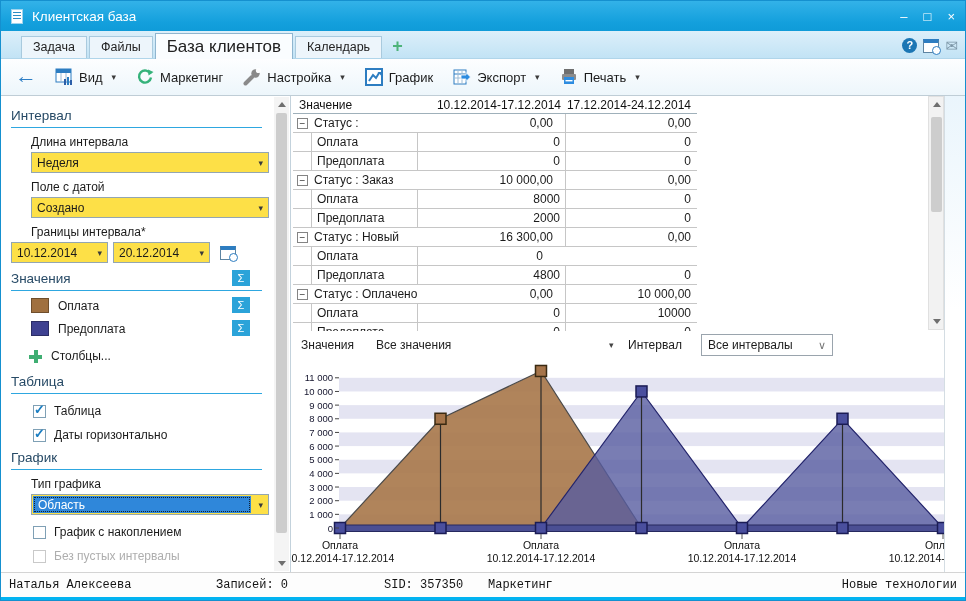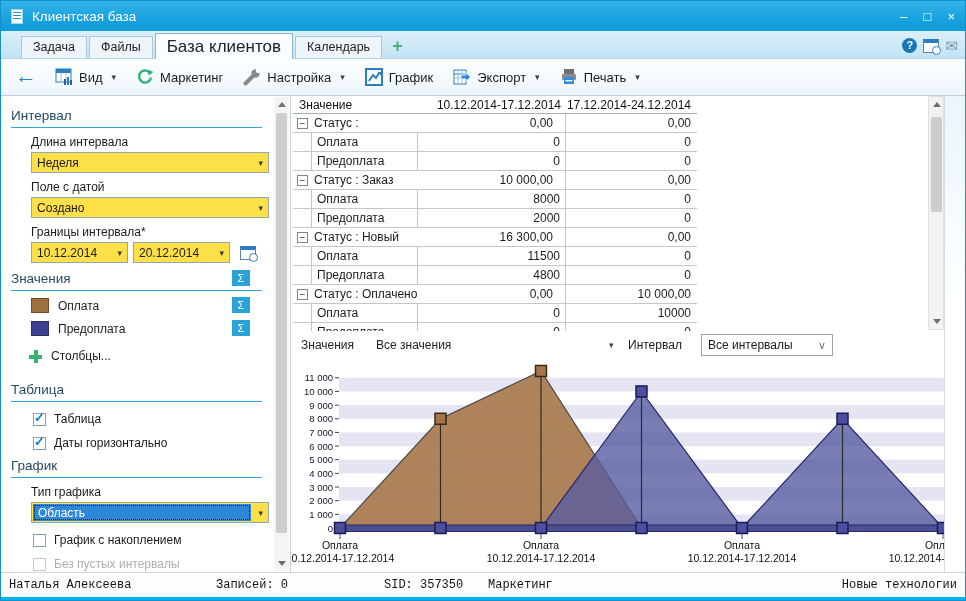--- a/index.html
+++ b/index.html
@@ -45,29 +45,29 @@
   .main { display: flex; height: 476px; }
   
   .sidebar { width: 290px; border-right: 1px solid #c3d2dc; position: relative; background: #fff; flex: none; }
   .sb-inner { position: absolute; left: 0; top: 0; right: 16px; bottom: 0; overflow: hidden; padding: 4px 0 0 10px; }
   .sb-h { font-size: 13.5px; color: #274a66; border-bottom: 1px solid #2ea7e0;
     padding: 3px 0 4px; margin: 5px 12px 4px 0; position: relative; }
   .sb-label { margin: 7px 0 3px 20px; }
   .combo { margin-left: 20px; width: 238px; height: 21px; border: 1px solid #93a6b2; background: #fde047;
     display: flex; align-items: center; padding: 0 18px 0 5px; position: relative; }
   .combo .caret { position: absolute; right: 5px; top: 5px; margin: 0; }
-  .date-row { display: flex; margin-left: 20px; gap: 5px; align-items: center; }
+  .date-row { display: flex; gap: 5px; align-items: center; }
   .date-row .combo { margin-left: 0; width: 97px; }
   .cal-btn { width: 25px; height: 21px; display: flex; align-items: center; justify-content: center; }
   .sigma-btn { position: absolute; width: 18px; height: 16px; background: #2ba3d9; color: #fff;
     text-align: center; line-height: 16px; font-size: 11px; right: 12px; top: 2px; }
   .legend-row { margin: 2px 12px 2px 20px; position: relative; height: 21px; display: flex; align-items: center; }
   .legend-row .sigma-btn { top: 2px; }
   .swatch { width: 18px; height: 15px; margin-right: 9px; border: 1px solid rgba(0,0,0,.3); flex: none; }
-  .cols-row { margin: 10px 0 16px 18px; display: flex; align-items: center; gap: 9px; }
+  .cols-row { margin: 10px 0 8px 18px; display: flex; align-items: center; gap: 9px; }
   .plus-icon { position: relative; width: 13px; height: 13px; flex: none; }
   .plus-icon::before { content:""; position:absolute; left:5px; top:0; width:4px; height:13px; background:#3fae72; }
   .plus-icon::after  { content:""; position:absolute; left:0; top:5px; width:13px; height:4px; background:#3fae72; }
   .cb-row { margin: 10px 0 0 22px; display: flex; gap: 8px; align-items: center; }
   .checkbox { width: 13px; height: 13px; border: 1px solid #7fa0b5; background: #fff; position: relative; flex: none; }
   .checkbox.checked::after { content: "✓"; color: #1b7ec2; font-weight: bold; font-size: 13px;
     position: absolute; left: 0px; top: -4px; }
   .cb-row.disabled .checkbox { border-color: #c9c9c9; }
   .cb-row.disabled .cb-label { color: #aeaeae; }
   .combo.sel { padding: 0; }
@@ -362,21 +362,20 @@
                   <span class="row-label">Статус : Новый</span>
                 </span>
                 <span class="cell c1">16 300,00</span>
                 <span class="cell c2">0,00</span>
               </div>
               <div class="trow detail">
                 <span class="cell c0">
                   <span class="gutter"></span>
                   <span class="row-label">Оплата</span>
                 </span>
-                <span class="cell c1">11500</span>
                 <span class="cell c2">0</span>
               </div>
               <div class="trow detail">
                 <span class="cell c0">
                   <span class="gutter"></span>
                   <span class="row-label">Предоплата</span>
                 </span>
                 <span class="cell c1">4800</span>
                 <span class="cell c2">0</span>
               </div>

